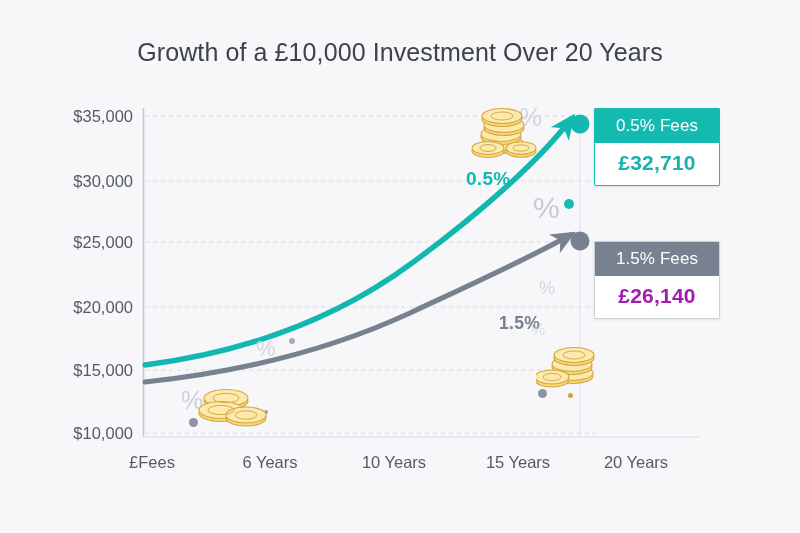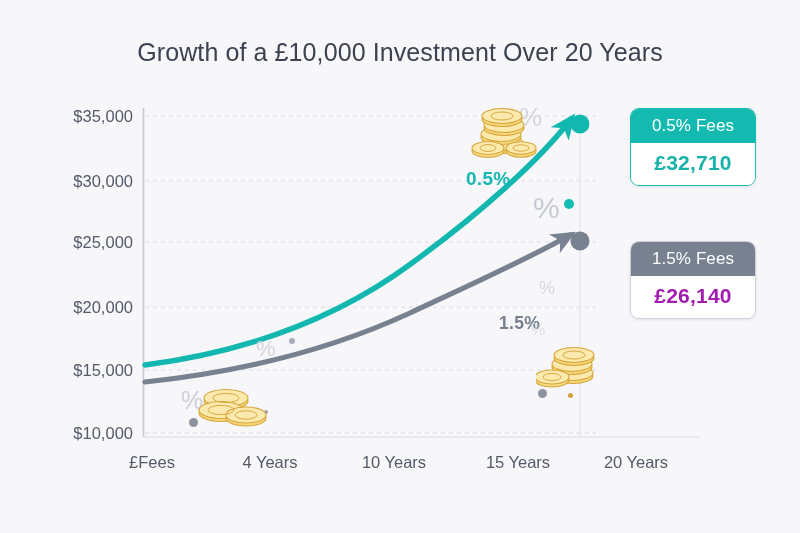--- a/index.html
+++ b/index.html
@@ -83,25 +83,24 @@
     top: 313px;
     font-size: 17.5px;
     font-weight: bold;
     color: #77808e;
     letter-spacing: 0.3px;
   }
   
   .callout {
     position: absolute;
     width: 124px;
-    border-radius: 9px;
+    border-radius: 1px;
     overflow: hidden;
     background: #ffffff;
     box-shadow: 0 1px 3px rgba(60,70,90,0.13);
-    margin-left: 36px;
   }
   .callout-head {
     font-size: 17px;
     color: #ffffff;
     padding: 7px 0 7px 0;
     text-align: center;
     letter-spacing: 0.1px;
   }
   .callout-value {
     font-size: 21px;
@@ -182,21 +181,21 @@
   <div id="y-axis-labels">
     <div class="ytick" style="top:116px">$35,000</div>
     <div class="ytick" style="top:181px">$30,000</div>
     <div class="ytick" style="top:242px">$25,000</div>
     <div class="ytick" style="top:307px">$20,000</div>
     <div class="ytick" style="top:370px">$15,000</div>
     <div class="ytick" style="top:433px">$10,000</div>
   </div>
 
   <div class="xtick" style="left:152px">£Fees</div>
-  <div class="xtick" style="left:270px">4 Years</div>
+  <div class="xtick" style="left:270px">6 Years</div>
   <div class="xtick" style="left:394px">10 Years</div>
   <div class="xtick" style="left:518px">15 Years</div>
   <div class="xtick" style="left:636px">20 Years</div>
 
   <div id="label-05">0.5%</div>
   <div id="label-15">1.5%</div>
 
   <div class="pct-glyph" style="left:181px; top:386px; font-size:25px; color:#cdd0d8;">%</div>
   <div class="pct-glyph" style="left:256px; top:336px; font-size:22px; color:#d3d6dd;">%</div>
   <div class="pct-glyph" style="left:519px; top:102px; font-size:26px; color:#d2d5dc;">%</div>

